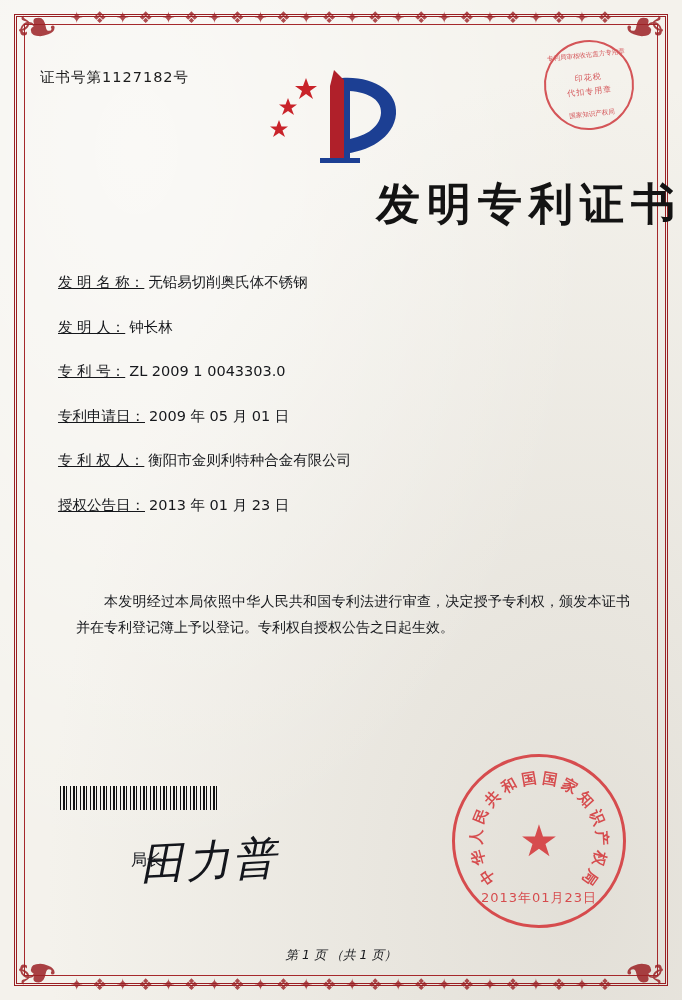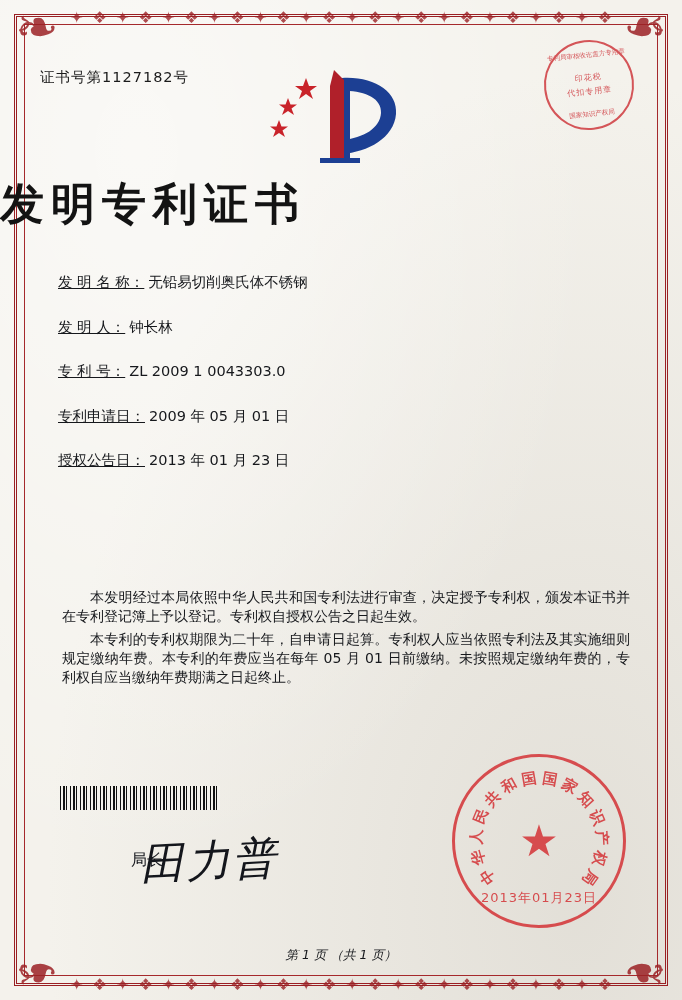--- a/index.html
+++ b/index.html
@@ -106,21 +106,21 @@
   .stamp-top .st-top   { top: 9px; font-size: 6.5px; }
   .stamp-top .st-mid1  { top: 30px; font-size: 8px; letter-spacing: 1px;}
   .stamp-top .st-mid2  { top: 44px; font-size: 8px; letter-spacing: 1px;}
   .stamp-top .st-bot   { bottom: 9px; font-size: 6.5px; }
 
   
   .title {
     position: absolute;
     left: 0; right: 0;
     top: 175px;
-    text-align: left;
+    text-align: right;
     font-family: "DejaVu Serif", serif;
     font-weight: bold;
     font-size: 44px;
     letter-spacing: 7px;
     color: #131313;
   }
 
   
   .fields {
     position: absolute;
@@ -134,25 +134,25 @@
     margin-bottom: 24.5px;
     line-height: 20px;
     white-space: nowrap;
   }
   .field .lbl { letter-spacing: 0px; text-decoration: underline; }
   .field .val { margin-left: 4px; text-align: right; }
 
   
   .body-text {
     position: absolute;
-    left: 62px;
+    left: 76px;
     right: 52px;
     top: 588px;
     font-size: 14px;
-    line-height: 19px;
+    line-height: 26px;
     color: #16181c;
     text-align: justify;
   }
   .body-text p {
     margin: 0 0 4px 0;
     text-indent: 28px;
   }
 
   
   .barcode {
@@ -298,27 +298,29 @@
     <div class="field">
       <span class="lbl">发  明  人：</span><span class="val">钟长林</span>
     </div>
     <div class="field">
       <span class="lbl">专  利  号：</span><span class="val">ZL 2009 1 0043303.0</span>
     </div>
     <div class="field">
       <span class="lbl">专利申请日：</span><span class="val">2009 年 05 月 01 日</span>
     </div>
     <div class="field">
+      <span class="lbl">专 利 权 人：</span><span class="val">衡阳市金则利特种合金有限公司</span>
+    </div>
+    <div class="field">
       <span class="lbl">授权公告日：</span><span class="val">2013 年 01 月 23 日</span>
     </div>
   </div>
 
   <div class="body-text">
     <p>本发明经过本局依照中华人民共和国专利法进行审查，决定授予专利权，颁发本证书并在专利登记簿上予以登记。专利权自授权公告之日起生效。</p>
-    <p>本专利的专利权期限为二十年，自申请日起算。专利权人应当依照专利法及其实施细则规定缴纳年费。本专利的年费应当在每年 05 月 01 日前缴纳。未按照规定缴纳年费的，专利权自应当缴纳年费期满之日起终止。</p>
   </div>
 
   <div class="barcode"></div>
 
   <div class="director">局长</div>
   <div class="signature">田力普</div>
 
   <div class="seal">
     <div class="star">★</div>
     <div class="seal-ring" id="seal-ring">

